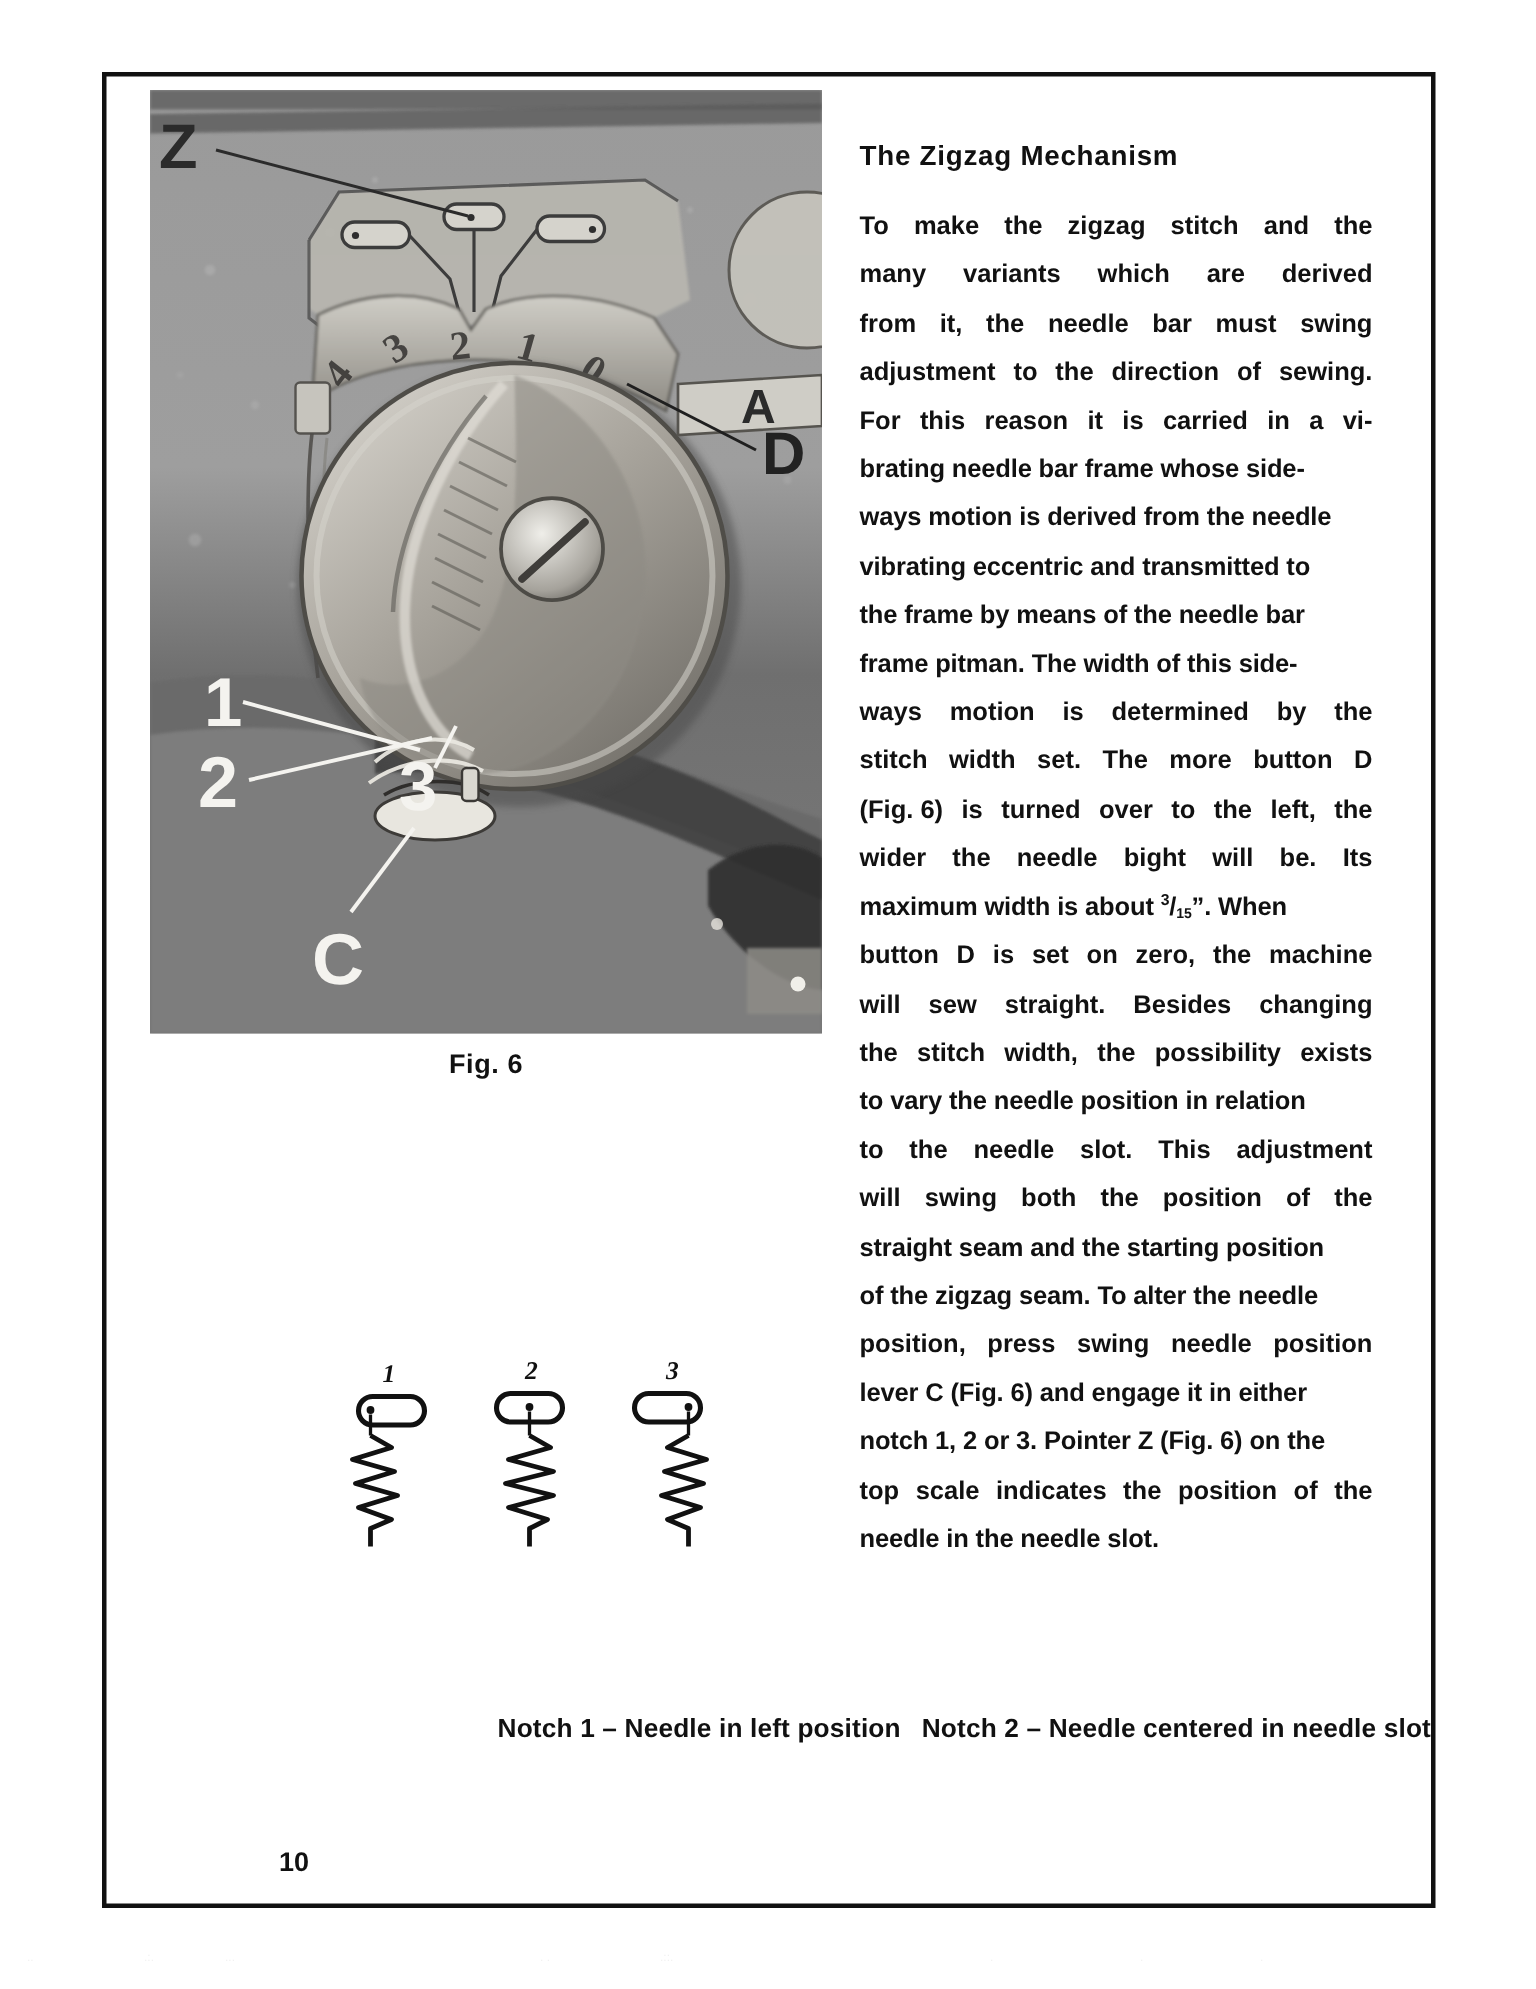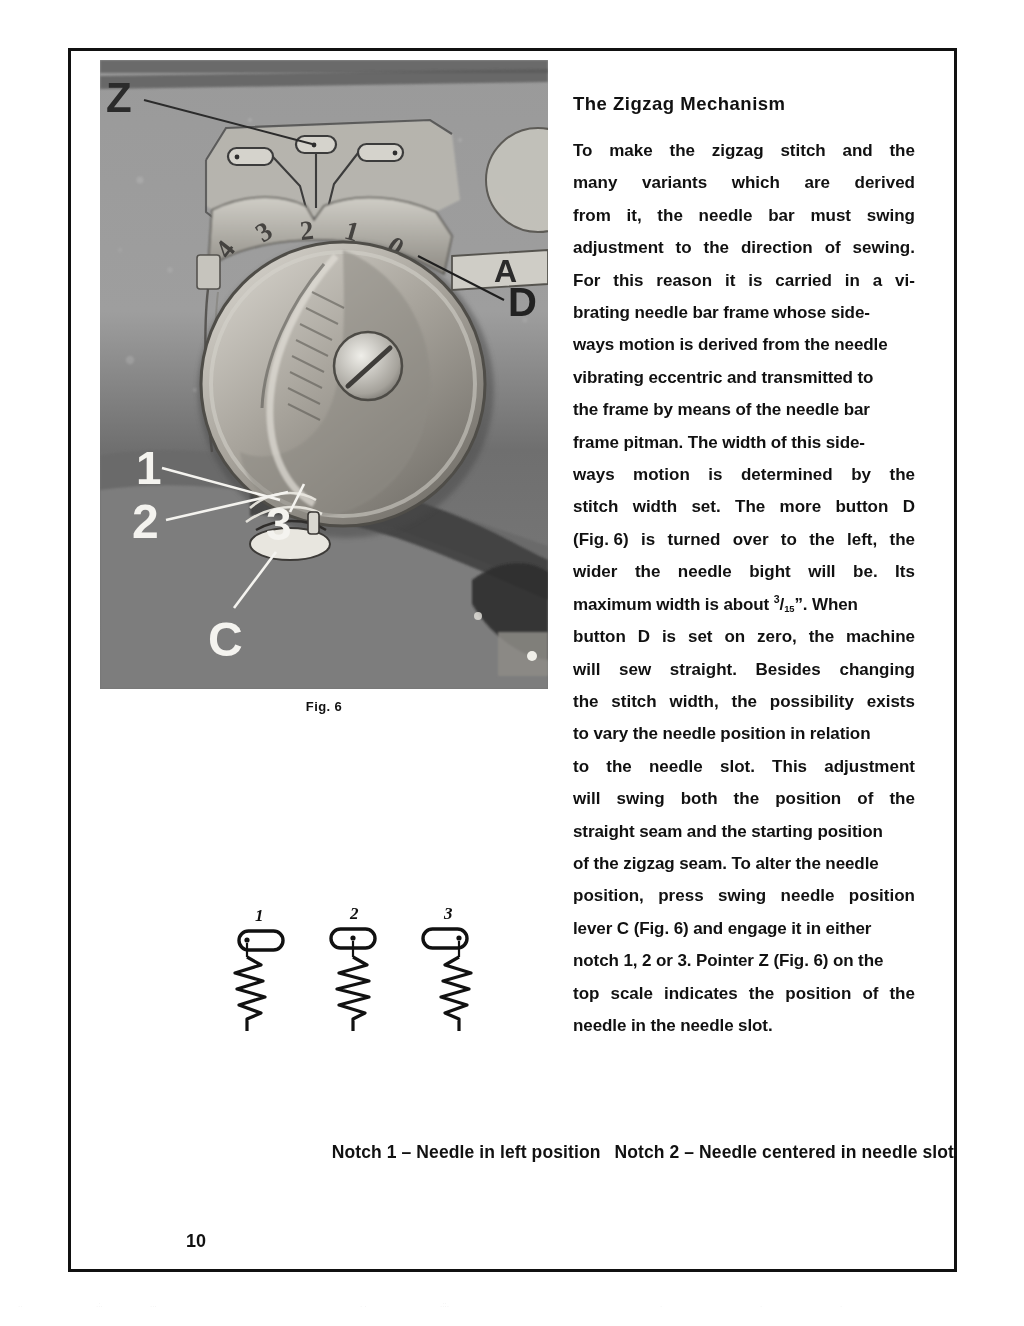--- a/index.html
+++ b/index.html
@@ -43,21 +43,21 @@
     width: 100%;
     height: 100%;
   }
 
   #figure-caption {
     position: absolute;
     left: 29px;
     top: 648px;
     width: 448px;
     text-align: center;
-    font-size: 13px;
+    font-size: 18px;
     font-weight: bold;
     color: #111;
     letter-spacing: .4px;
   }
 
   
   #needle-diagrams {
     position: absolute;
     left: 160px;
     top: 852px;

